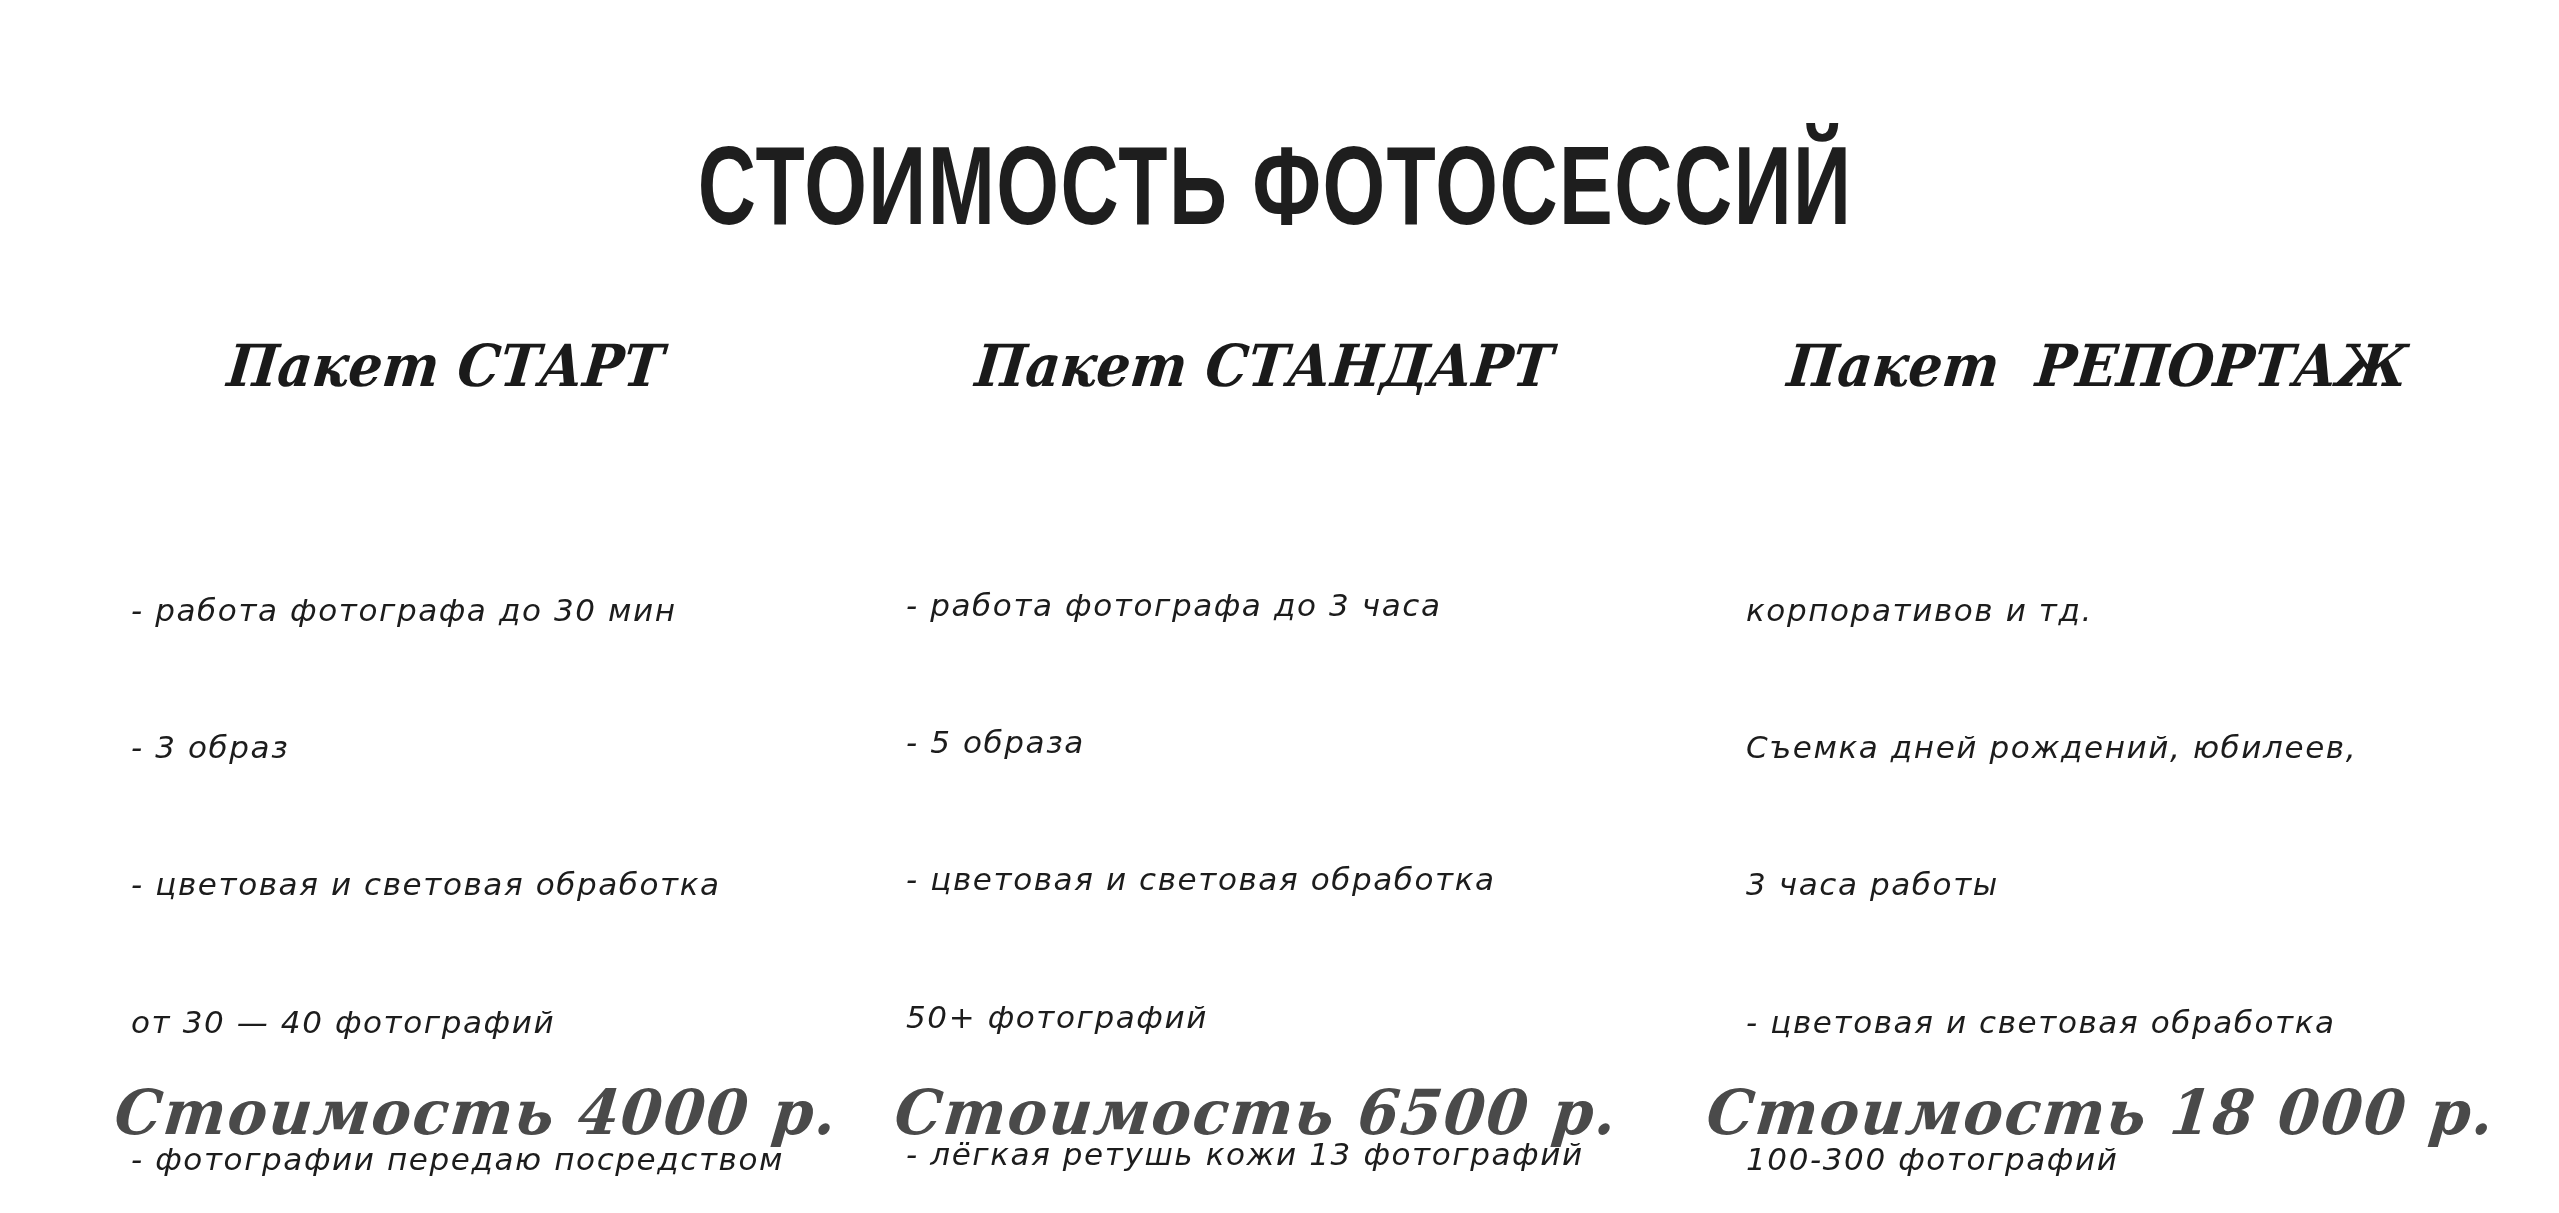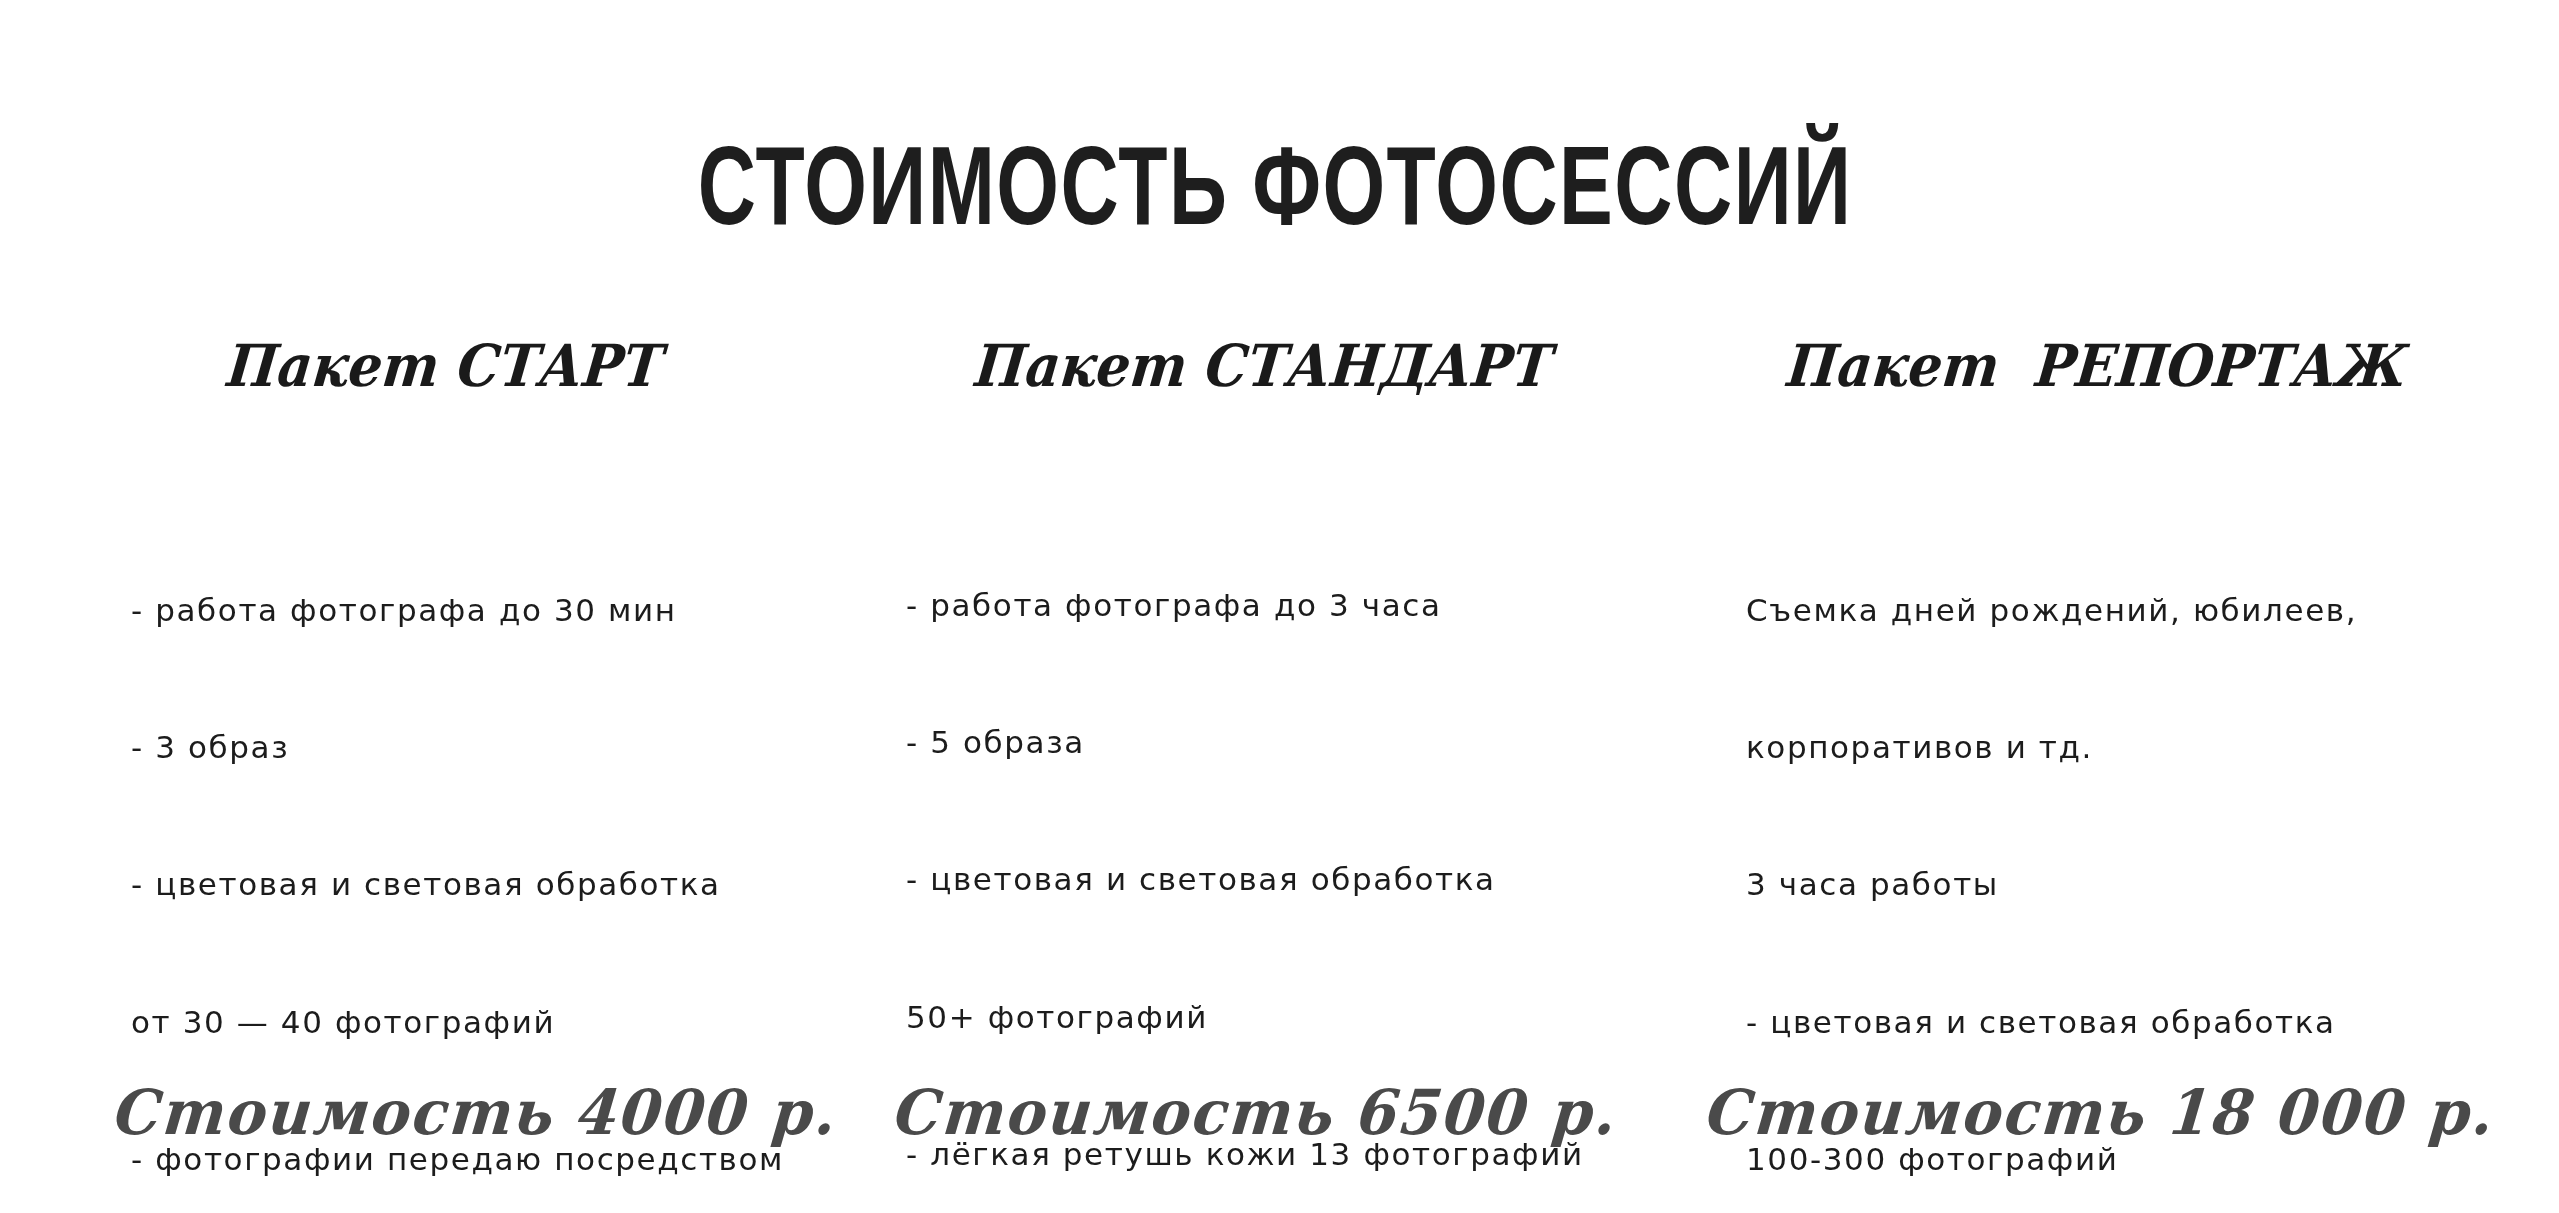--- a/index.html
+++ b/index.html
@@ -51,20 +51,21 @@
       font-family: "DejaVu Sans", sans-serif;
       font-size: 31px;
       line-height: 45.8px;
       letter-spacing: 1.6px;
       color: #1c1c1c;
       white-space: pre;
     }
     .pkg-list li {
       margin: 0;
       padding: 0;
+      font-style: italic;
     }
     .pkg-price {
       position: absolute;
       top: 1068px;
       font-family: "DejaVu Serif", serif;
       font-style: italic;
       font-weight: bold;
       font-size: 62px;
       line-height: 90px;
       color: #4a4a4a;
@@ -115,22 +116,22 @@
     
     
     
   </ul>
   <div id="p2" class="pkg-price">Стоимость 6500 р.</div>
 </section>
 
 <section>
   <div id="h3" class="pkg-heading">Пакет  РЕПОРТАЖ</div>
   <ul id="l3" class="pkg-list">
+    <li>корпоративов и тд.</li>
     <li>Съемка дней рождений, юбилеев,</li>
-    <li>корпоративов и тд.</li>
     <li>3 часа работы</li>
     <li>- цветовая и световая обработка</li>
     <li>100-300 фотографий</li>
     
     
     
     
   </ul>
   <div id="p3" class="pkg-price">Стоимость 18 000 р.</div>
 </section>

